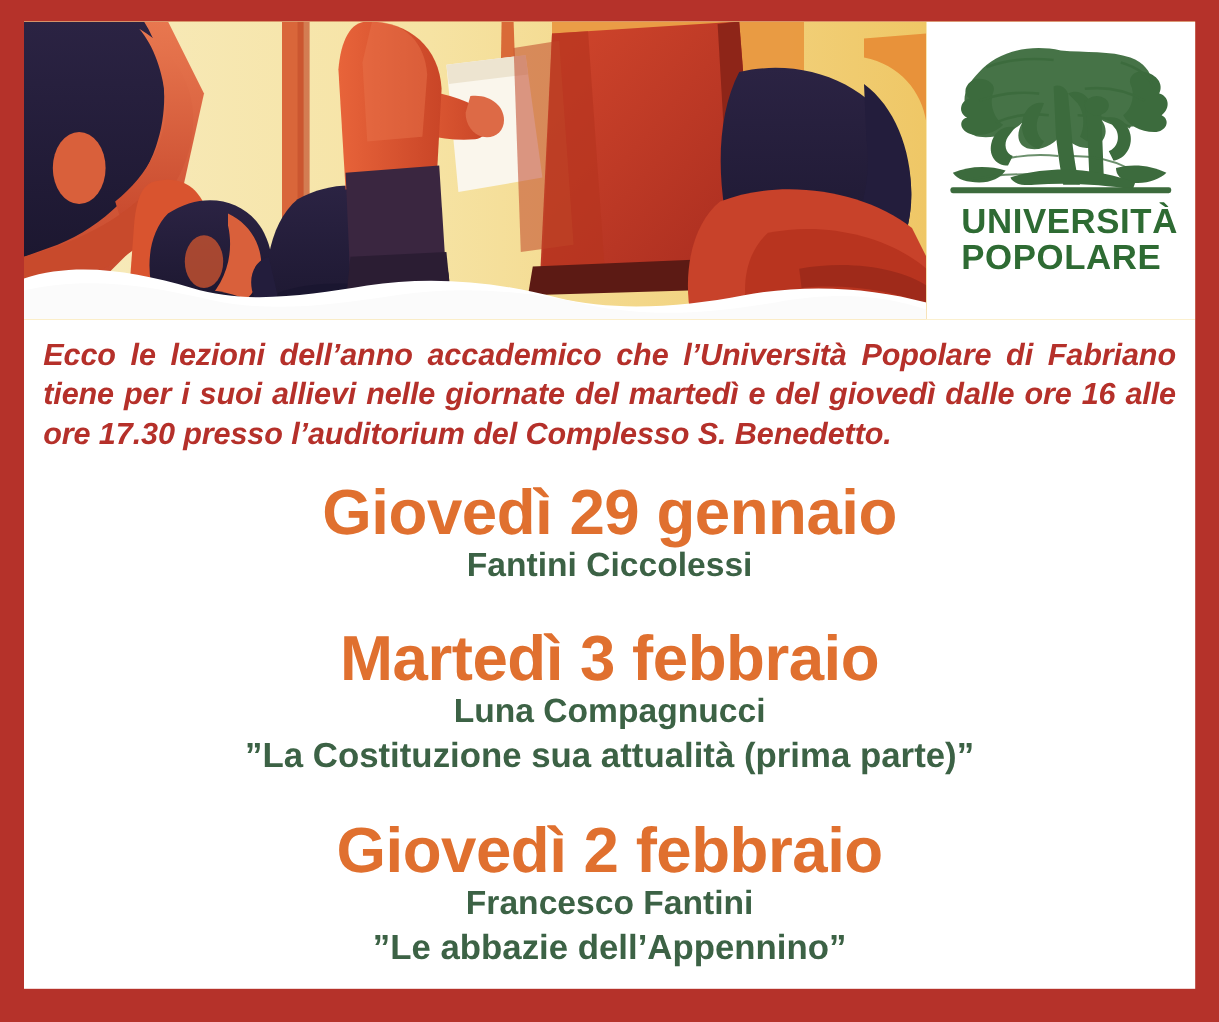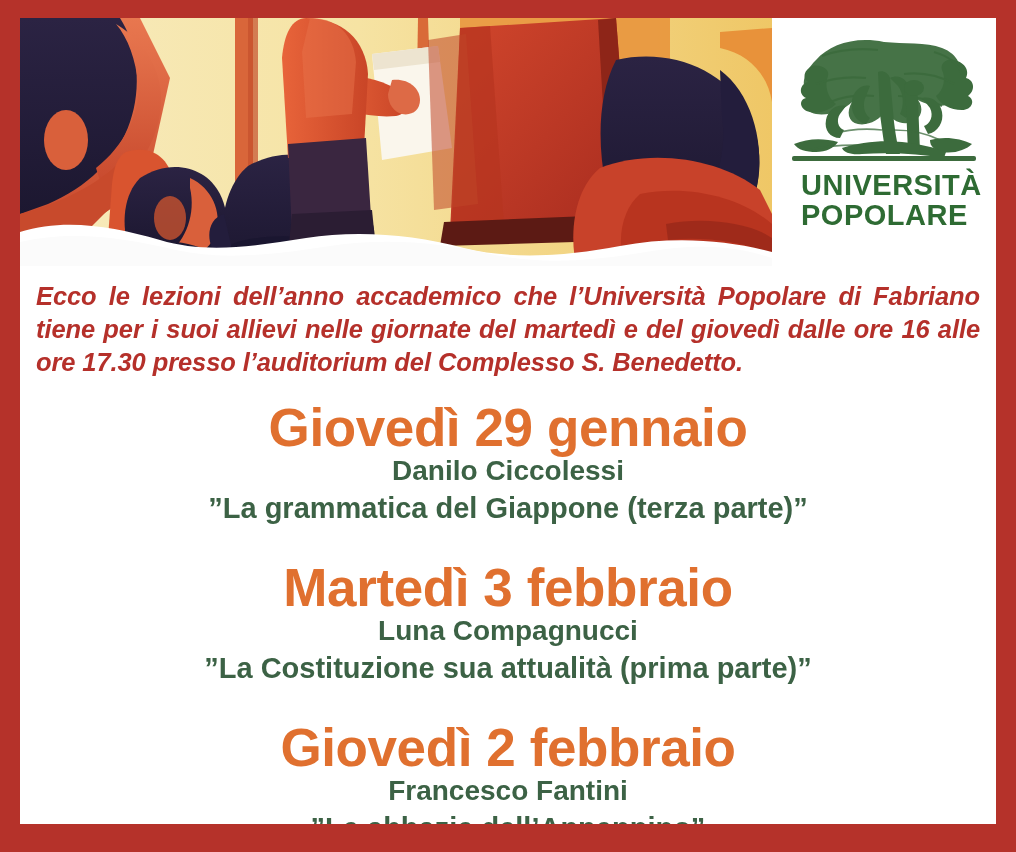--- a/index.html
+++ b/index.html
@@ -257,22 +257,21 @@
         </div>
       </div>
     </div>
 
     <div class="intro">Ecco le lezioni dell’anno accademico che l’Università Popolare di Fabriano tiene per i suoi allievi nelle giornate del martedì e del giovedì dalle ore 16 alle ore 17.30 presso l’auditorium del Complesso S. Benedetto.</div>
 
     <div class="lectures">
 
       <div class="lecture">
         <div class="lecture-date">Giovedì 29 gennaio</div>
-        <div class="lecture-speaker">Danilo Ciccolessi</div>
-        <div class="lecture-title">”La grammatica del Giappone (terza parte)”</div>
+        <div class="lecture-speaker">Fantini Ciccolessi</div>
       </div>
 
       <div class="lecture">
         <div class="lecture-date">Martedì 3 febbraio</div>
         <div class="lecture-speaker">Luna Compagnucci</div>
         <div class="lecture-title">”La Costituzione sua attualità (prima parte)”</div>
       </div>
 
       <div class="lecture">
         <div class="lecture-date">Giovedì 2 febbraio</div>

